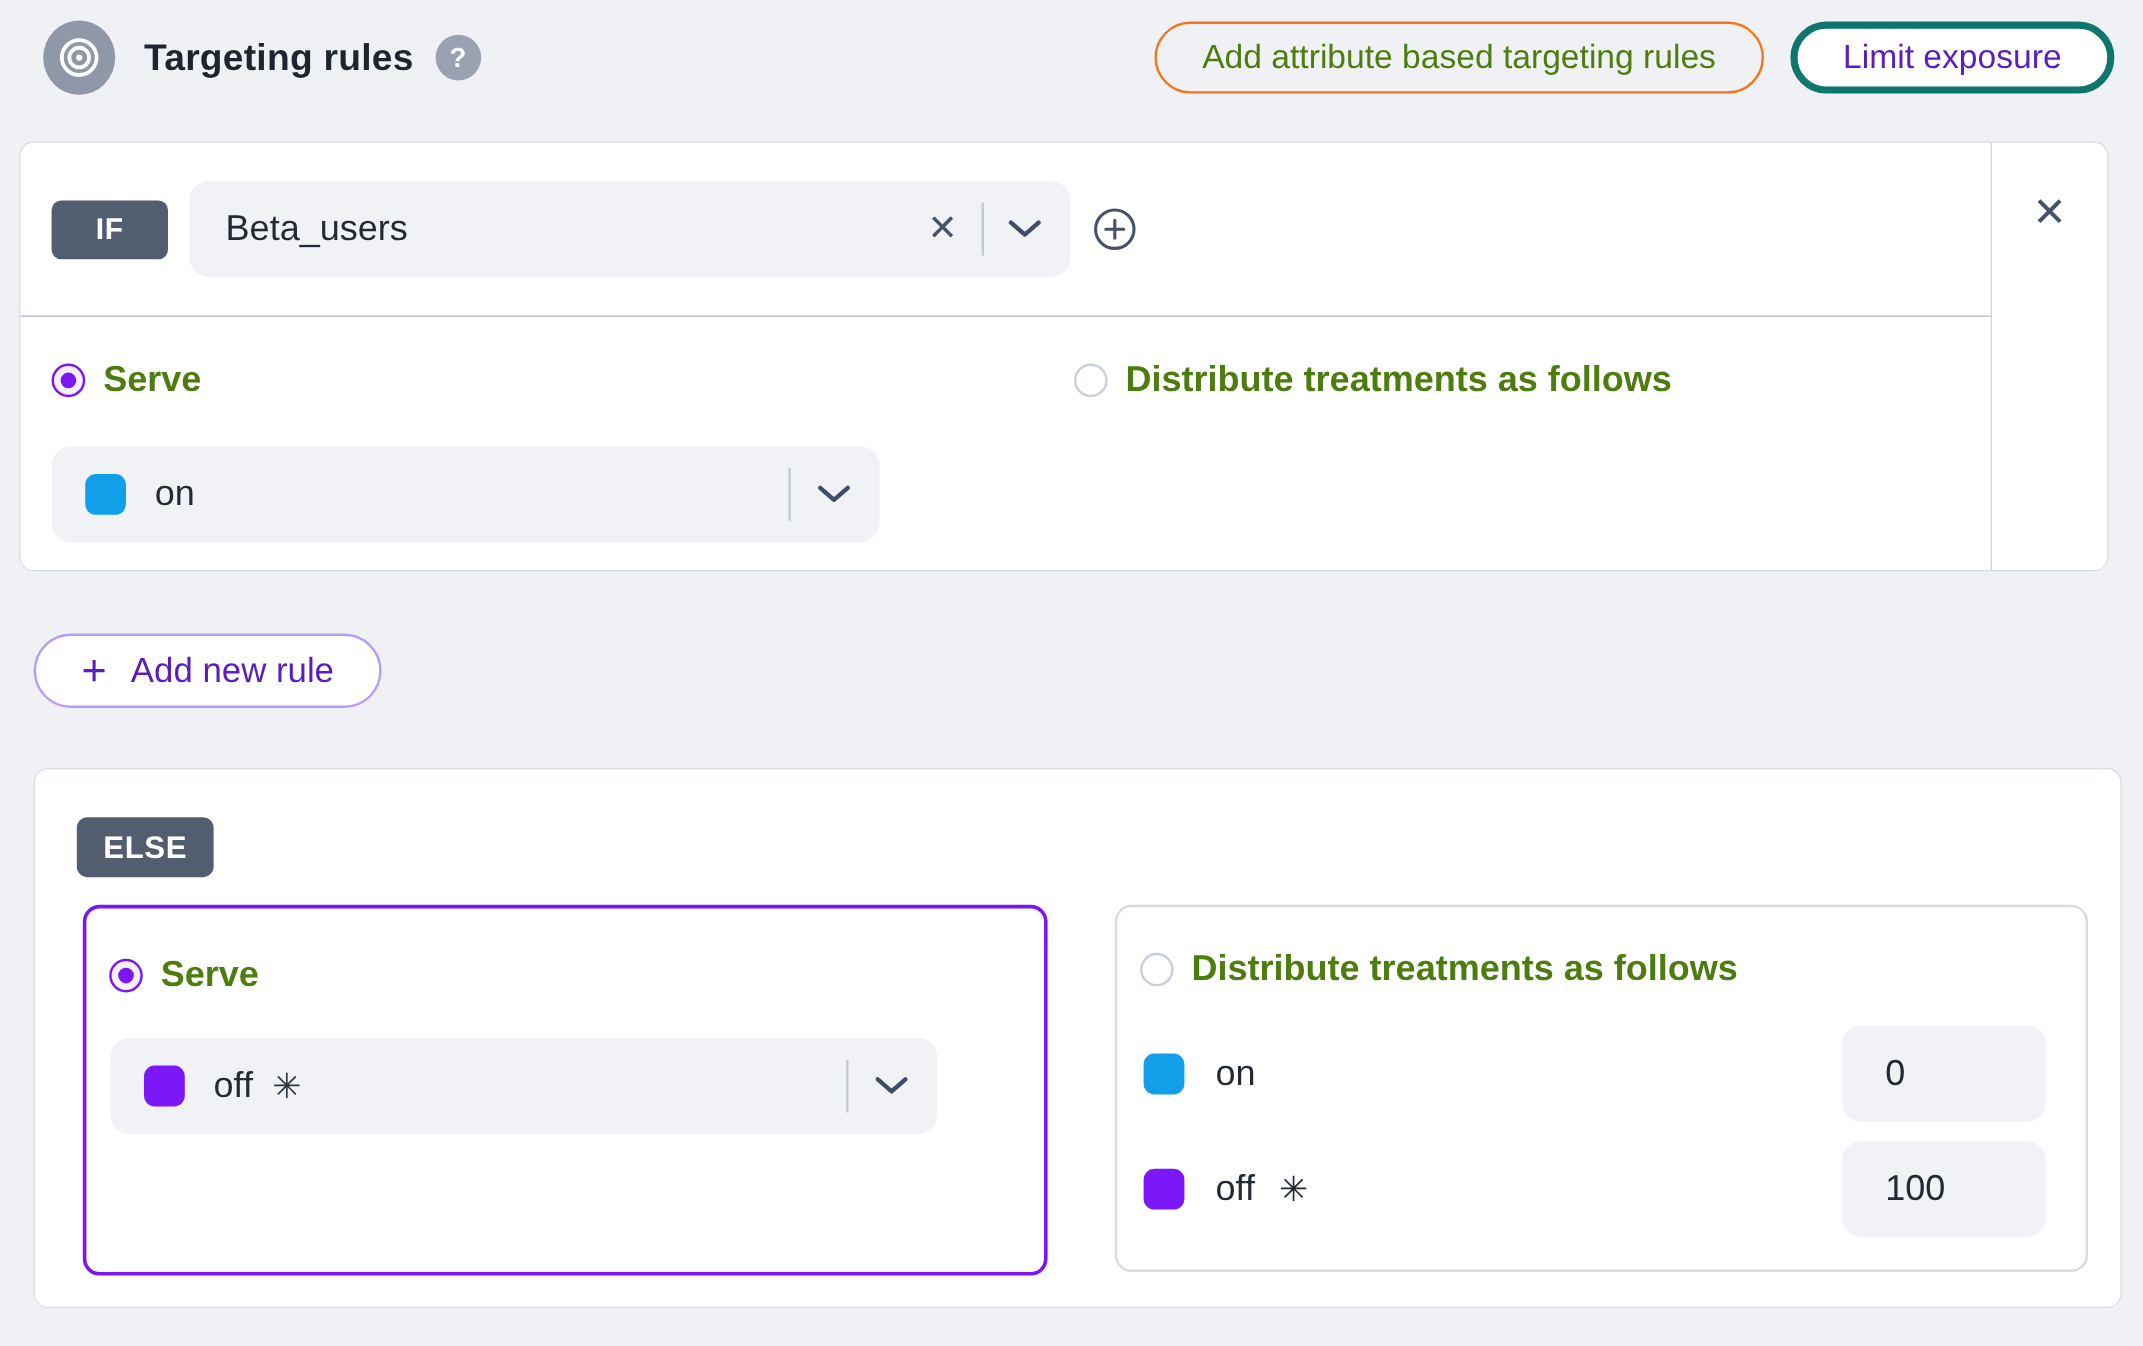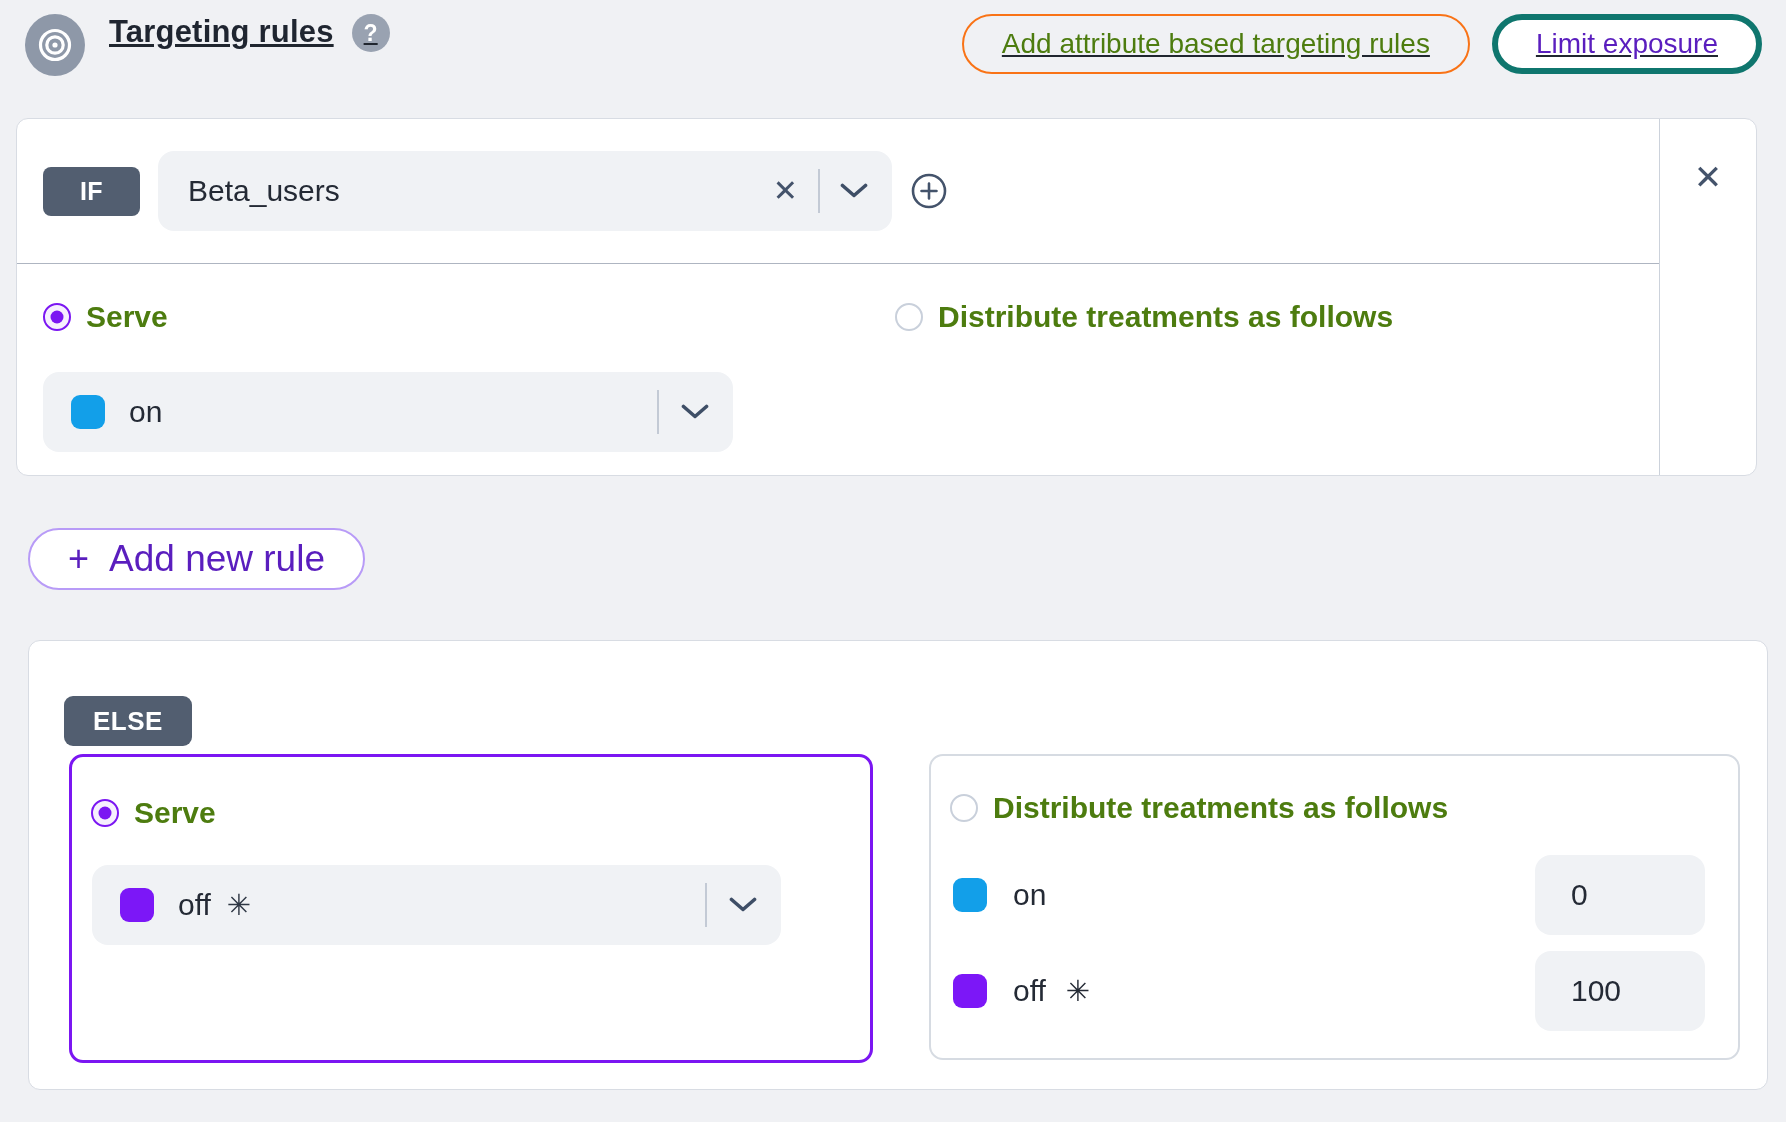--- a/index.html
+++ b/index.html
@@ -4,21 +4,21 @@
 <style>
   html,body{margin:0;padding:0;}
   body{
     width:1786px;height:1122px;position:relative;overflow:hidden;
     background:#F0F1F4;
     font-family:"Liberation Sans", sans-serif;
     color:#20262F;
   }
 
   
-  .header{position:absolute;left:25px;top:14px;right:24px;height:68px;display:flex;align-items:flex-start;text-decoration:underline;}
+  .header{position:absolute;left:36px;top:14px;right:24px;height:68px;display:flex;align-items:center;}
   .target-badge{width:60px;height:62px;border-radius:50%;background:#8E98A8;display:flex;align-items:center;justify-content:center;flex:0 0 auto;}
   .page-title{margin-left:24px;font-size:31px;font-weight:700;color:#1F2530;letter-spacing:.2px;}
   .help-badge{margin-left:18px;width:38px;height:38px;border-radius:50%;background:#99A2B1;color:#fff;
     font-size:23px;font-weight:700;display:flex;align-items:center;justify-content:center;}
   .header-spacer{flex:1;}
   .pill-btn{height:60px;border-radius:32px;display:flex;align-items:center;padding:0 38px;font-size:28px;box-sizing:border-box;background:transparent;}
   .btn-disabled{border:2px solid #f97316;color:#4d7c0f;margin-right:22px;}
   .btn-outline-purple{border:6px solid #0f766e;background:#FFFFFF;color:#5A1EBE;font-weight:500;}
 
   
@@ -55,26 +55,26 @@
   .swatch{width:34px;height:34px;border-radius:9px;flex:0 0 auto;margin-right:24px;}
   .ast{font-size:29px;color:#2E3744;margin-left:16px;}
 
   
   .add-rule-btn{position:absolute;left:28px;top:528px;height:62px;border-radius:31px;background:#fff;
     border:2px solid #B austere;}
   .add-rule-btn{border:2px solid #B austere;}
   .add-rule-btn{position:absolute;left:28px;top:528px;height:62px;border-radius:31px;background:#fff;
     border:2px solid #B89BF7;color:#5A1EBE;display:flex;align-items:center;padding:0 38px;box-sizing:border-box;cursor:pointer;}
   .add-rule-plus{font-size:36px;font-weight:400;margin-right:20px;line-height:1;}
-  .add-rule-label{font-size:37px;font-weight:500;}
+  .add-rule-label{font-size:29px;font-weight:500;}
 
   
   .else-card{position:absolute;left:28px;top:640px;width:1740px;height:450px;background:#fff;
     border:1.5px solid #D8DCE3;border-radius:12px;box-sizing:border-box;}
-  .else-badge{position:absolute;left:35px;top:40px;width:128px;height:50px;font-size:26px;border-radius:9px;margin-top:15px;}
+  .else-badge{position:absolute;left:35px;top:40px;width:114px;height:50px;font-size:26px;border-radius:9px;}
   .serve-box{position:absolute;left:40px;top:113px;width:804px;height:309px;border:3.5px solid #7B16F2;border-radius:14px;box-sizing:border-box;padding:39px 20px 0 19px;}
   .serve-box .treatment-select{width:689px;margin-top:35px;margin-left:1px;}
   .distribute-box{position:absolute;left:900px;top:113px;width:811px;height:306px;border:2px solid #D6DBE2;border-radius:14px;box-sizing:border-box;padding:35px 33px 0 19px;}
   .treat-row{display:flex;align-items:center;margin-top:24px;}
   .treat-row .swatch{margin-left:3px;margin-right:26px;}
   .treat-name{font-size:30px;color:#242A35;}
   .treat-spacer{flex:1;}
   .pct-input{width:170px;height:80px;border:none;outline:none;background:#F0F2F5;border-radius:16px;
     font-family:"Liberation Sans",sans-serif;font-size:30px;color:#242A35;padding:0 0 0 36px;box-sizing:border-box;}
 </style>

